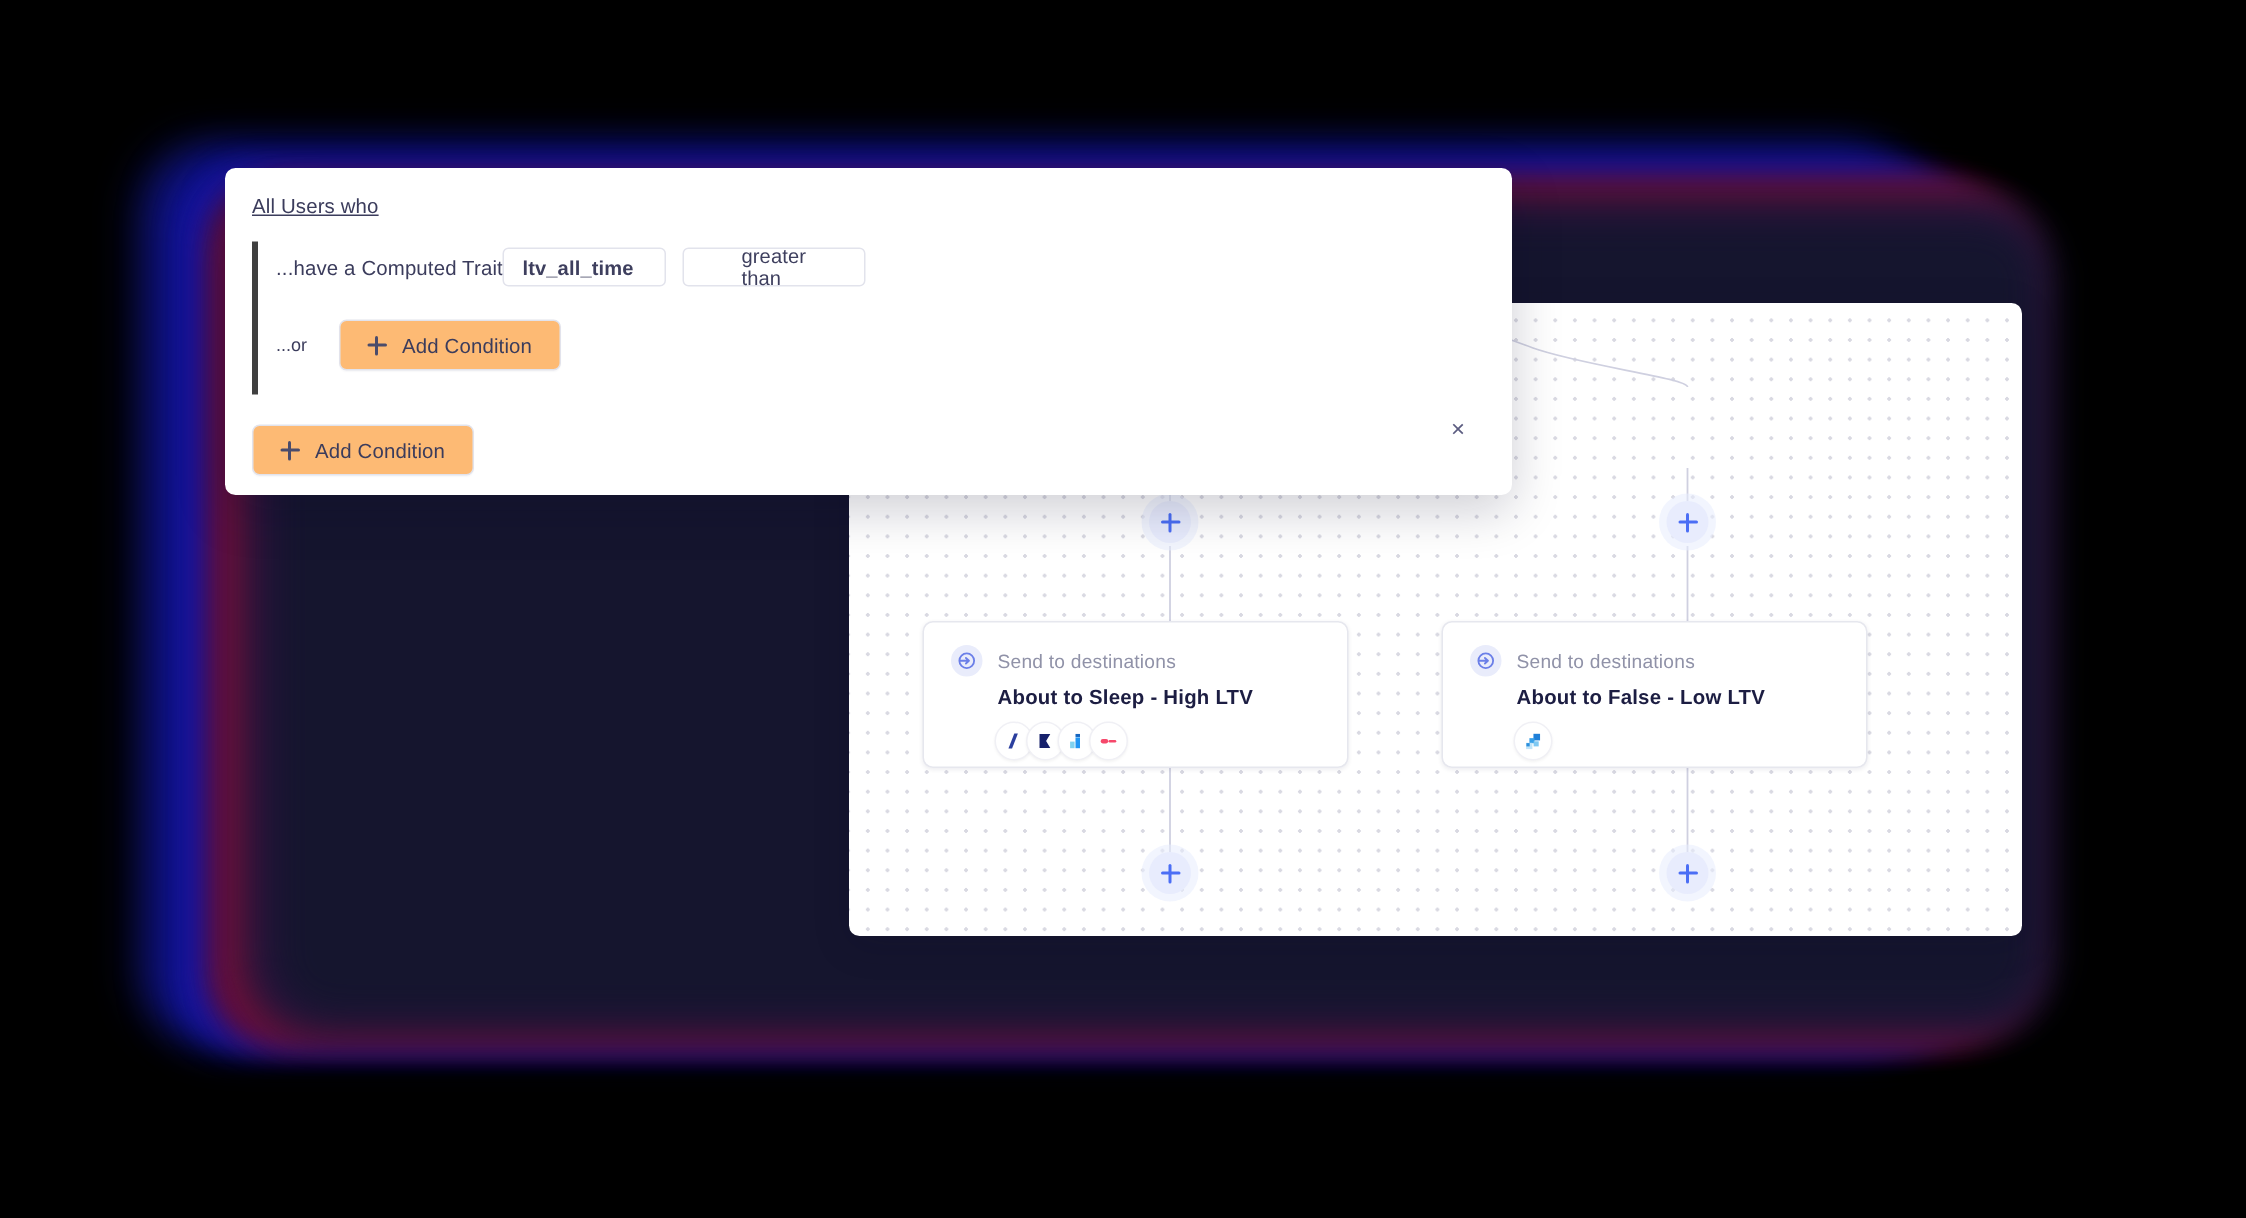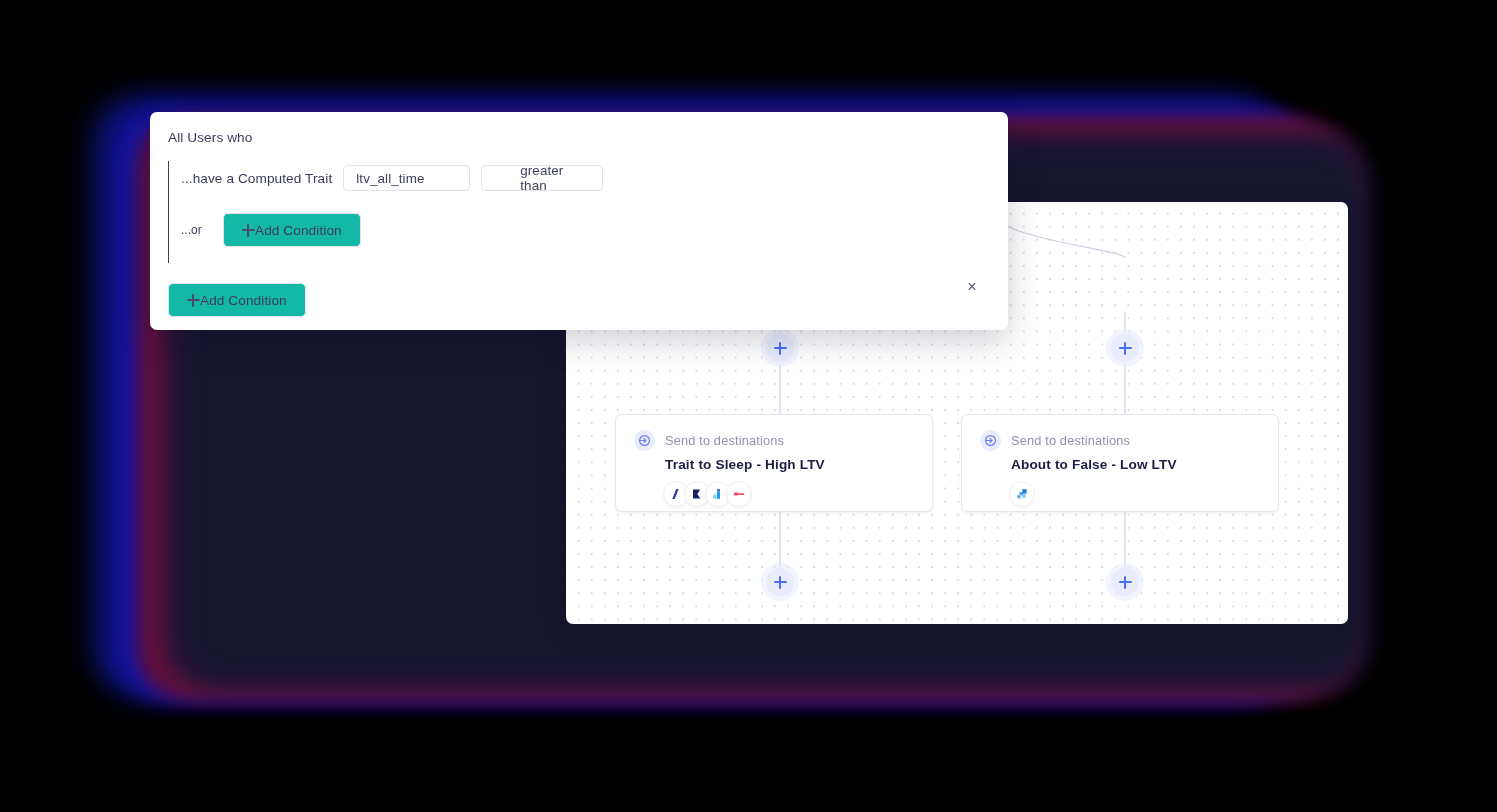--- a/index.html
+++ b/index.html
@@ -52,21 +52,21 @@
 
   
   .branch { width: 108px; height: 58px; padding: 9px 12px 0 12px; }
   .branch .row { display: flex; align-items: center; gap: 7px; }
   .branch .b-label { font-size: 12.5px; color: #8e8fa6; letter-spacing: .1px; }
   .branch .b-title { margin-top: 5px; font-size: 13.5px; font-weight: 700; color: #1f2044; letter-spacing: .1px; }
   .badge { width: 16px; height: 16px; border-radius: 50%; display: flex; align-items: center; justify-content: center; flex: 0 0 auto; }
   .badge svg { display: block; }
 
   
-  .dest { width: 318px; height: 98px; padding: 15px 0 0 18px; }
+  .dest { width: 284px; height: 98px; padding: 15px 0 0 18px; }
   .dest .hdr { display: flex; align-items: center; gap: 10px; }
   .dest .circ { width: 21px; height: 21px; border-radius: 50%; background: #e9ecfb; display:flex; align-items:center; justify-content:center; flex:0 0 auto; }
   .dest .sub { font-size: 12.8px; color: #9092a8; letter-spacing: .15px; }
   .dest .title { margin: 6px 0 0 31px; font-size: 13.6px; font-weight: 700; color: #1c1d42; letter-spacing: .15px; }
   .dest .icons { margin: 9px 0 0 29px; display: flex; align-items: center; }
   .dest .ic {
     width: 26px; height: 26px; border-radius: 50%;
     background: #fff; border: 1px solid #f0f0f5;
     display: flex; align-items: center; justify-content: center;
     margin-left: -5px; box-shadow: 0 1px 2px rgba(0,0,0,.05);
@@ -88,50 +88,50 @@
   #conditions-panel {
     position: absolute;
     left: 150px; top: 112px;
     width: 858px; height: 218px;
     background: #ffffff;
     border-radius: 7px;
     box-shadow: 0 10px 34px rgba(8,8,40,.20);
     padding: 18px 0 0 0;
   }
   #conditions-panel .panel-title {
-    font-size: 13.6px; color: #3b3c5c; padding-left: 18px; letter-spacing: .1px;
+    font-size: 13.6px; color: #3b3c5c; padding-left: 18px; letter-spacing: .1px; text-decoration: underline;
   }
   .cond-group {
     margin: 16px 0 0 18px;
-    border-left: 1px solid #404040;
+    border-left: 4px solid #404040;
     padding: 0 0 14px 0;
   }
   .cond-row { display: flex; align-items: center; height: 34px; margin-left: 12px; }
   .cond-row .lead { font-size: 13.6px; color: #3b3c5c; letter-spacing: .1px; }
   .field {
     height: 26px; border: 1px solid #e2e3ec; border-radius: 4px; background: #fff;
     display: flex; align-items: center; padding: 0 12px;
     font-size: 13.4px; color: #3e3f5e; letter-spacing: .1px;
     cursor: text;
   }
-  #field-trait { margin-left: 11px; width: 127px; }
+  #field-trait { margin-left: 0; width: 109px; font-weight: bold; }
   #field-operator { margin-left: 11px; width: 122px; justify-content: center; padding-left: 38px; }
   #field-value { margin-left: 11px; width: 228px; height: 29px; }
   .close-x {
     position: absolute; right: 27px; top: 166px;
     width: 18px; height: 18px; cursor: pointer;
     color: #5b5c80; font-size: 16px; line-height: 18px; text-align: center;
     font-family: "Liberation Sans", sans-serif;
   }
   .row-or { display: flex; align-items: center; height: 38px; margin: 16px 0 0 12px; }
   .row-or .lead { font-size: 12px; color: #3b3c5c; width: 34px; }
   .btn {
-    display: inline-flex; align-items: center; 
+    display: inline-flex; align-items: center; gap: 10px;
     height: 34px; padding: 0 18px;
-    background: #14b8a6; border: 1px solid #e2e3ec; border-radius: 5px;
+    background: #fdba74; border: 1px solid #e2e3ec; border-radius: 5px;
     font-size: 13.6px; color: #3b3c5c; letter-spacing: .1px;
     cursor: pointer; font-family: "Liberation Sans", sans-serif;
     box-shadow: 0 1px 1px rgba(30,30,70,.03);
   }
   #btn-or-add { margin-left: 8px; }
   .panel-actions { display: flex; gap: 16px; margin: 20px 0 0 18px; }
   .plus-glyph { position: relative; width: 13px; height: 13px; flex: 0 0 auto; }
   .plus-glyph::before, .plus-glyph::after { content:""; position:absolute; background:#4b4c6b; border-radius:1px; }
   .plus-glyph::before { left:0; top:5.4px; width:13px; height:2.1px; }
   .plus-glyph::after  { top:0; left:5.4px; width:2.1px; height:13px; }
@@ -195,21 +195,21 @@
     <div class="node dest" style="left:49px; top:212px;">
       <div class="hdr">
         <span class="circ">
           <svg width="13" height="13" viewBox="0 0 14 14">
             <circle cx="7" cy="7" r="5.3" fill="none" stroke="#6b7fe8" stroke-width="1.3"></circle>
             <path d="M2.2 7 H8.4 M6.4 5 L8.6 7 L6.4 9" fill="none" stroke="#6b7fe8" stroke-width="1.3" stroke-linecap="round" stroke-linejoin="round"></path>
           </svg>
         </span>
         <span class="sub">Send to destinations</span>
       </div>
-      <div class="title">Trait to Sleep - High LTV</div>
+      <div class="title">About to Sleep - High LTV</div>
       <div class="icons">
         <span class="ic">
           <svg width="14" height="14" viewBox="0 0 14 14">
               <path d="M9.6 2 L5.7 12 H3.3 L7.2 2 Z" fill="#2b3f9e"></path>
             </svg>
         </span>
         <span class="ic">
           <svg width="14" height="14" viewBox="0 0 14 14">
               <path d="M3 2.4 H10.2 L7.4 7 L10.2 11.6 H3 Z" fill="#16216b"></path>
             </svg>

